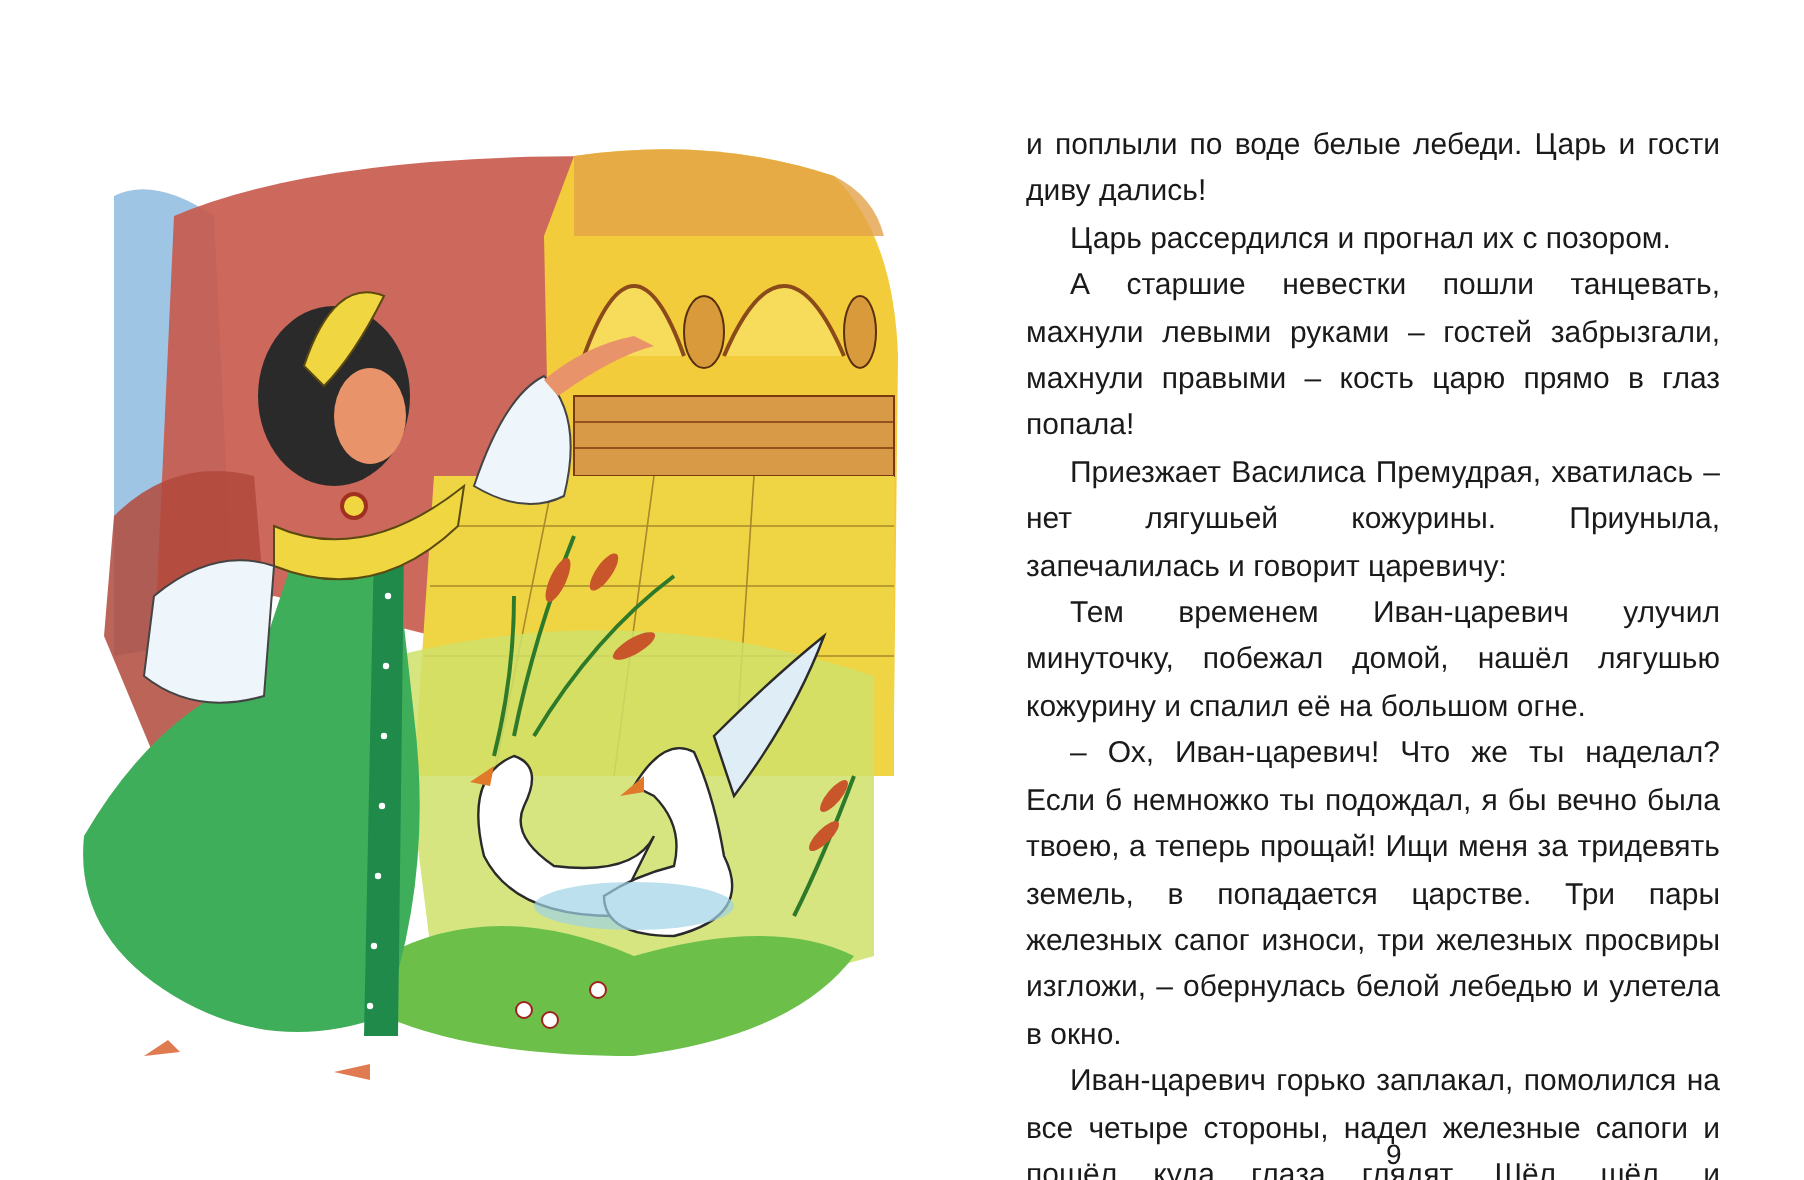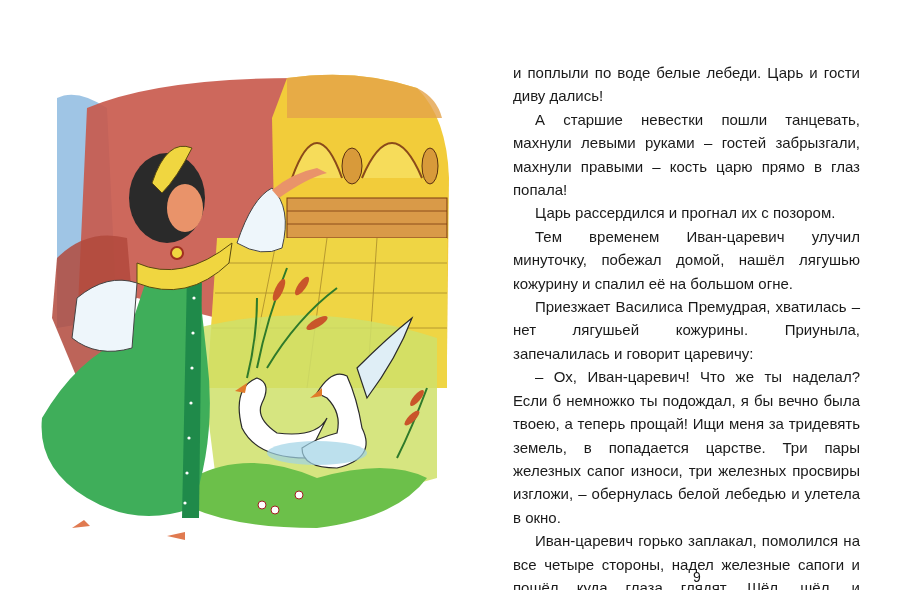--- a/index.html
+++ b/index.html
@@ -103,23 +103,23 @@
       <ellipse cx="168" cy="150" rx="18" ry="24" fill="#e9936a"></ellipse>
       <path d="M135 125 Q150 80 175 90 Q160 120 145 135 Z" fill="#f0d640" stroke="#5a4a10" stroke-width="1"></path>
 
       <path d="M55 470 l12 -8 l6 6 Z" fill="#e07a50"></path>
       <path d="M150 478 l18 -4 l0 8 Z" fill="#e07a50"></path>
     </svg>
   </div>
 
   <div class="text-page">
     <p class="first">и поплыли по воде белые лебеди. Царь и гости диву дались!</p>
+    <p>Царь рассердился и прогнал их с позором.</p>
     <p>А старшие невестки пошли танцевать, махнули левыми руками – гостей забрызгали, махнули правыми – кость царю прямо в глаз попала!</p>
-    <p>Царь рассердился и прогнал их с позором.</p>
+    <p>Приезжает Василиса Премудрая, хватилась – нет лягушьей кожурины. Приуныла, запечалилась и говорит царевичу:</p>
     <p>Тем временем Иван-царевич улучил минуточку, побежал домой, нашёл лягушью кожурину и спалил её на большом огне.</p>
-    <p>Приезжает Василиса Премудрая, хватилась – нет лягушьей кожурины. Приуныла, запечалилась и говорит царевичу:</p>
     <p>– Ох, Иван-царевич! Что же ты наделал? Если б немножко ты подождал, я бы вечно была твоею, а теперь прощай! Ищи меня за тридевять земель, в попадается царстве. Три пары железных сапог износи, три железных просвиры изгложи, – обернулась белой лебедью и улетела в окно.</p>
     <p>Иван-царевич горько заплакал, помолился на все четыре стороны, надел железные сапоги и пошёл куда глаза глядят. Шёл, шёл, и попадается ему навстречу старый старичок.</p>
 
   </div>
 
   <div class="page-number">9</div>
 </div>
 
 </body></html>

